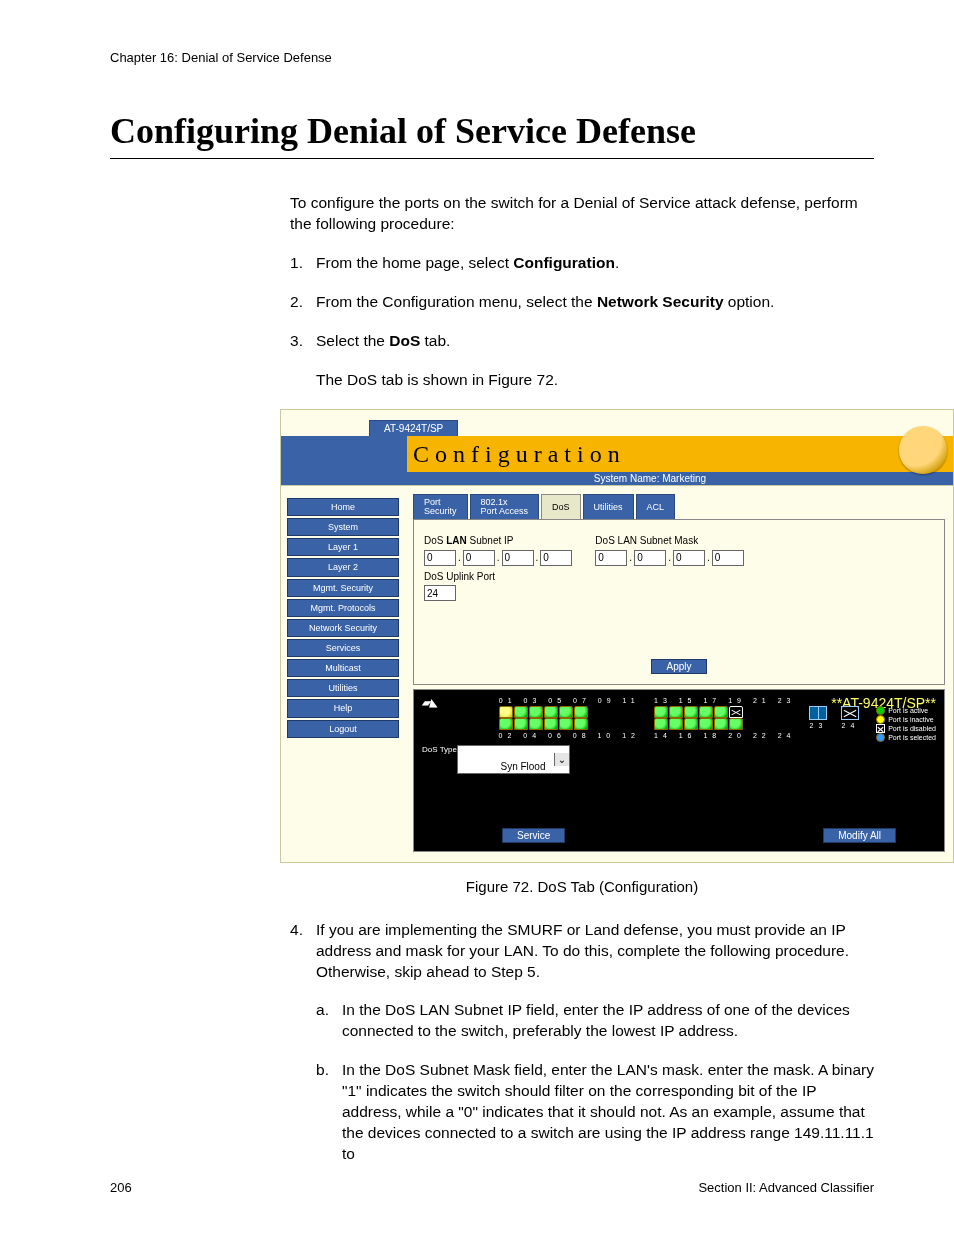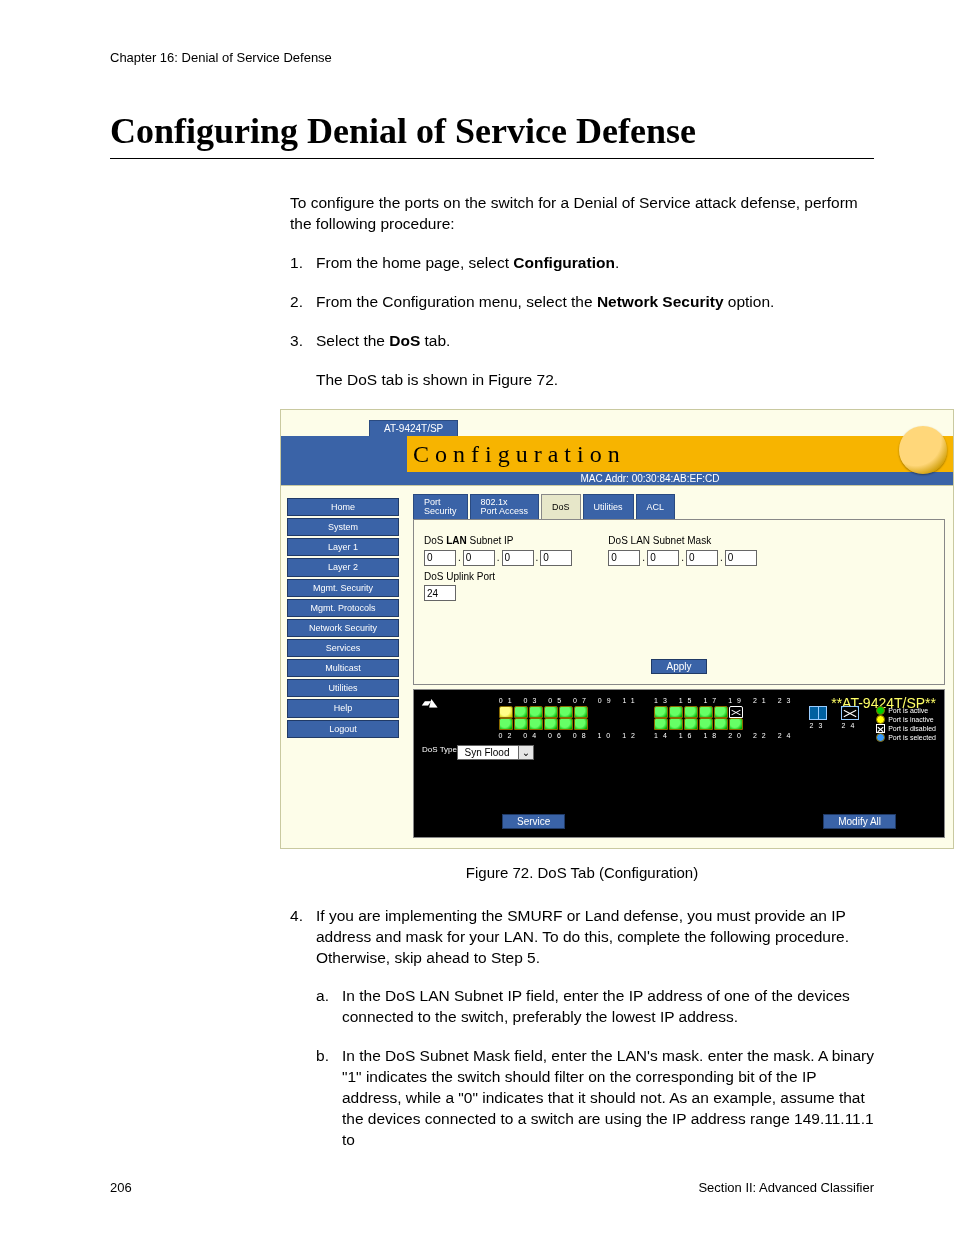--- a/index.html
+++ b/index.html
@@ -160,21 +160,21 @@
     line-height:1;
     cursor:pointer;
   }
   .tab.two { height:20px; display:flex; flex-direction:column; justify-content:center; }
   .tab.active { background:#e7e7c9; color:#000; border-color:#888; }
   .panel {
     border:1px solid #888;
     background:#fdfde9;
     padding:10px;
   }
-  .field-row { display:flex; gap:36px; }
+  .field-row { display:flex; gap:23px; }
   .field-block { }
   .lbl { font-size:10px; margin:4px 0 2px 0; }
   .lbl b { font-weight:bold; }
   .ip-group { display:flex; align-items:center; gap:2px; }
   .ip-group input {
     width:26px; height:14px; font-size:10px;
     border:1px solid #666; background:#fff;
     text-align:left; padding:0 2px;
   }
   .ip-group span { font-size:10px; }
@@ -241,21 +241,21 @@
     position:absolute; left:8px; top:6px; color:#fff; font-style:italic;
     font-weight:bold; font-size:10px;
   }
 
   .dos-type-row{ margin-top:4px; display:flex; flex-direction:row; align-items:flex-start;}
   .select{
     display:flex; align-items:center;
     background:#fff; border:1px solid #666;
     font-size:10px; color:#000;
   }
-  .select .val{ padding:0 6px 0 4px; min-width:50px;}
+  .select .val{ padding:14px 6px 0 4px; min-width:50px;margin-left:36px;}
   .select .chev{
     border-left:1px solid #666; width:14px; text-align:center;
     background:#e5e5e5;
   }
   .modify-row{
     display:flex; justify-content:space-between; margin-top:10px;
     padding:0 40px 0 80px;
   }
 </style>
 </head>
@@ -290,21 +290,21 @@
         <div class="model-tab">AT-9424T/SP</div>
       </div>
       <div class="banner">
         <div class="banner-left"></div>
         <div class="banner-title">Configuration</div>
         <div class="seal"></div>
       </div>
       <div class="sysinfo">
         <div class="sysinfo-left"></div>
         <div class="sysinfo-txt">
-          <div>MAC Addr: 00:30:84:AB:EF:CD</div>
+          <div>System Name: Marketing</div>
         </div>
         <div style="width:60px"></div>
       </div>
 
       <div class="lower">
         <div class="sidebar">
           <div class="sidebar-item">Home</div>
           <div class="sidebar-item">System</div>
           <div class="sidebar-item">Layer 1</div>
           <div class="sidebar-item">Layer 2</div>

